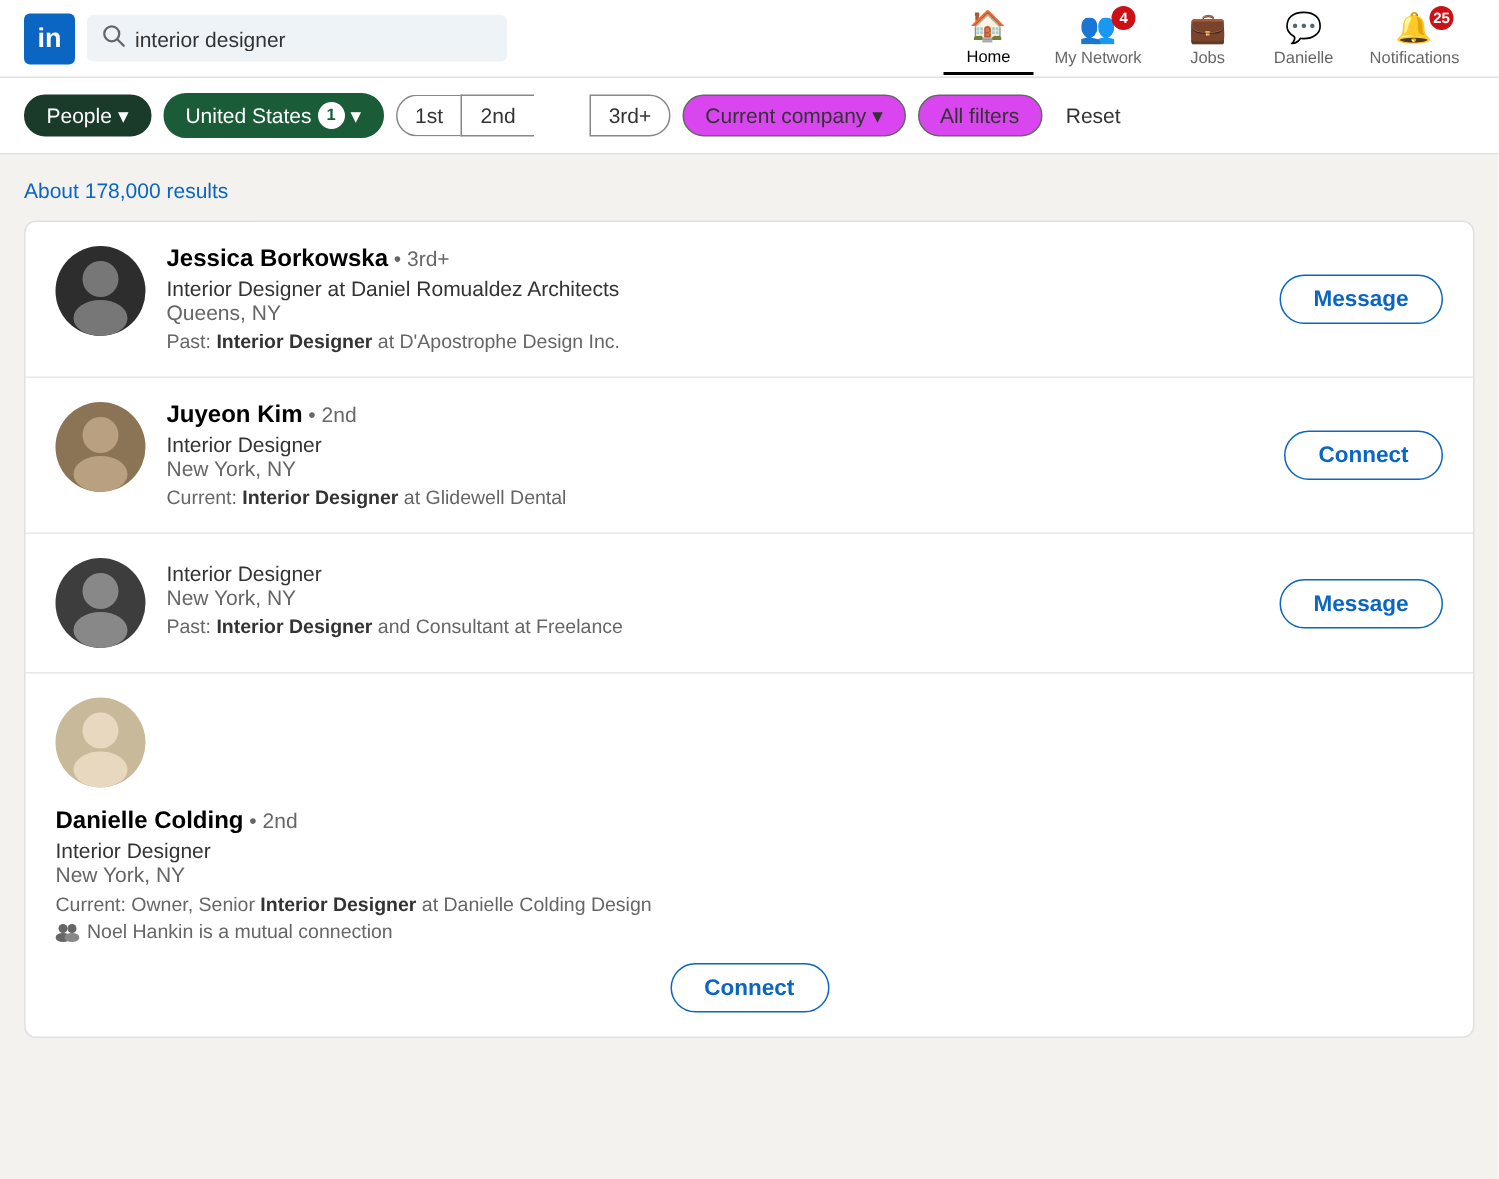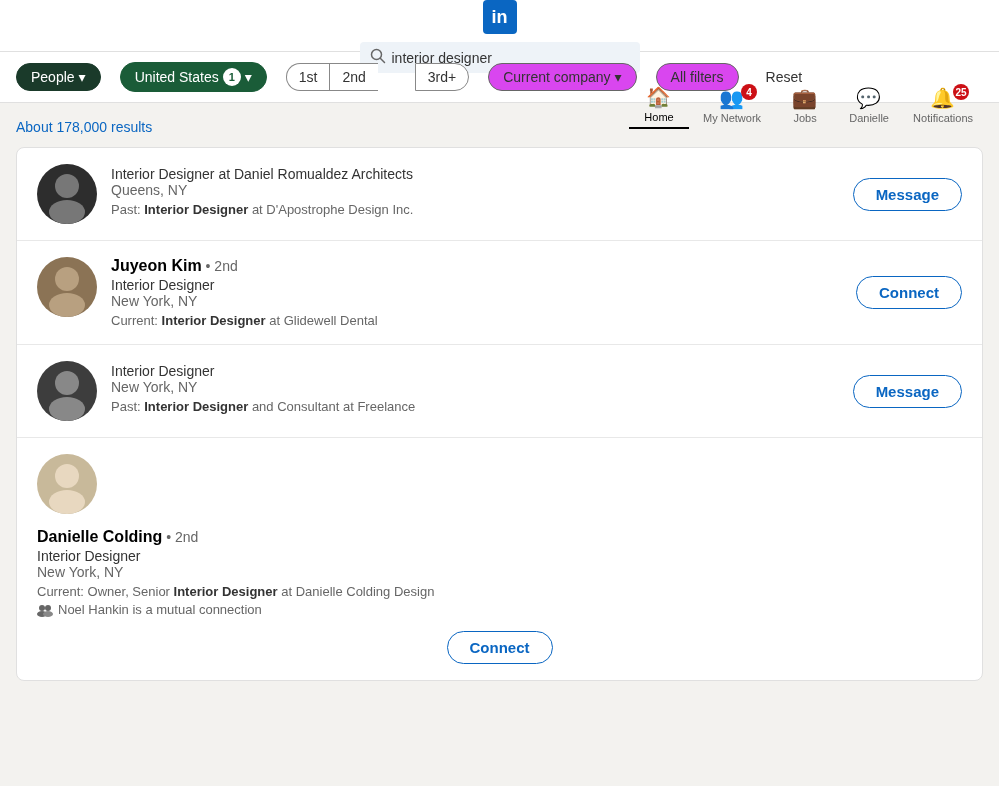--- a/index.html
+++ b/index.html
@@ -1,31 +1,31 @@
 <!DOCTYPE html>
 <html><head>
   <meta charset="utf-8">
   <style>
     * { box-sizing: border-box; margin: 0; padding: 0; }
     body { font-family: -apple-system, BlinkMacSystemFont, 'Segoe UI', Arial, sans-serif; background: #f3f2ef; color: #000; font-size: 14px; }
 
     
-    .header { background: #fff; border-bottom: 1px solid #e0e0e0; padding: 0 16px; display: flex; align-items: center; height: 52px; gap: 8px; flex-direction: column; }
+    .header { background: #fff; border-bottom: 1px solid #e0e0e0; padding: 0 16px; display: flex; align-items: center; height: 52px; gap: 8px; }
     .linkedin-logo { background: #0a66c2; color: #fff; font-weight: 900; font-size: 18px; width: 34px; height: 34px; display: flex; align-items: center; justify-content: center; border-radius: 4px; flex-shrink: 0; }
     .search-bar { display: flex; align-items: center; background: #eef3f8; border-radius: 4px; padding: 6px 10px; gap: 6px; width: 280px; }
     .search-bar input { border: none; background: transparent; outline: none; font-size: 14px; width: 200px; color: #333; }
     .search-icon-svg { color: #666; }
     .nav-items { display: flex; align-items: center; margin-left: auto; gap: 4px; }
     .nav-item { display: flex; flex-direction: column; align-items: center; padding: 4px 10px; cursor: pointer; text-decoration: none; color: #666; font-size: 11px; position: relative; min-width: 60px; }
     .nav-item.active { color: #000; border-bottom: 2px solid #000; }
     .nav-item .nav-icon { font-size: 20px; margin-bottom: 2px; }
     .nav-badge { position: absolute; top: 2px; right: 14px; background: #cc1016; color: #fff; font-size: 10px; font-weight: 700; border-radius: 50%; width: 16px; height: 16px; display: flex; align-items: center; justify-content: center; }
 
     
-    .filters-bar { background: #fff; padding: 10px 16px; display: flex; align-items: center; gap: 19px; flex-wrap: wrap; border-bottom: 1px solid #e0e0e0; }
+    .filters-bar { background: #fff; padding: 10px 16px; display: flex; align-items: center; gap: 8px; flex-wrap: wrap; border-bottom: 1px solid #e0e0e0; }
     .filter-btn { border: 1px solid #666; border-radius: 16px; padding: 5px 14px; cursor: pointer; background: #d946ef; font-size: 14px; color: #333; display: flex; align-items: center; gap: 4px; white-space: nowrap; }
     .filter-btn.active { background: #1a3a2a; color: #fff; border-color: #1a3a2a; }
     .filter-btn.active-filled { background: #1a5c38; color: #fff; border-color: #1a5c38; }
     .filter-btn .badge { background: #fff; color: #1a5c38; border-radius: 50%; width: 18px; height: 18px; display: flex; align-items: center; justify-content: center; font-size: 11px; font-weight: 700; }
     .degree-filters { display: flex; }
     .degree-btn { border: 1px solid #888; padding: 5px 12px; cursor: pointer; background: #fff; font-size: 14px; color: #333; }
     .degree-btn:first-child { border-radius: 16px 0 0 16px; }
     .degree-btn:last-child { border-radius: 0 16px 16px 0; margin-left: 37px; }
     .degree-btn:not(:last-child) { border-right: none; }
     .reset-btn { border: none; background: transparent; cursor: pointer; font-size: 14px; color: #333; padding: 5px 8px; }
@@ -128,20 +128,24 @@
   <div class="results-card">
 
     <div class="person-row">
       <div class="avatar av1" style="background:#2d2d2d;">
         <svg width="60" height="60" viewBox="0 0 60 60">
             <circle cx="30" cy="22" r="12" fill="#777"></circle>
             <ellipse cx="30" cy="48" rx="18" ry="12" fill="#777"></ellipse>
           </svg>
       </div>
       <div class="person-info">
+        <div>
+          <span class="person-name">Jessica Borkowska</span>
+          <span class="person-degree"> • 3rd+</span>
+        </div>
         <div class="person-title">Interior Designer at Daniel Romualdez Architects</div>
         <div class="person-location">Queens, NY</div>
         <div class="person-meta">Past: <strong>Interior Designer</strong> at D'Apostrophe Design Inc.</div>
       </div>
       <button class="action-btn">Message</button>
     </div>
 
     <div class="person-row">
       <div class="avatar av2" style="background:#8b7355;">
         <svg width="60" height="60" viewBox="0 0 60 60">

